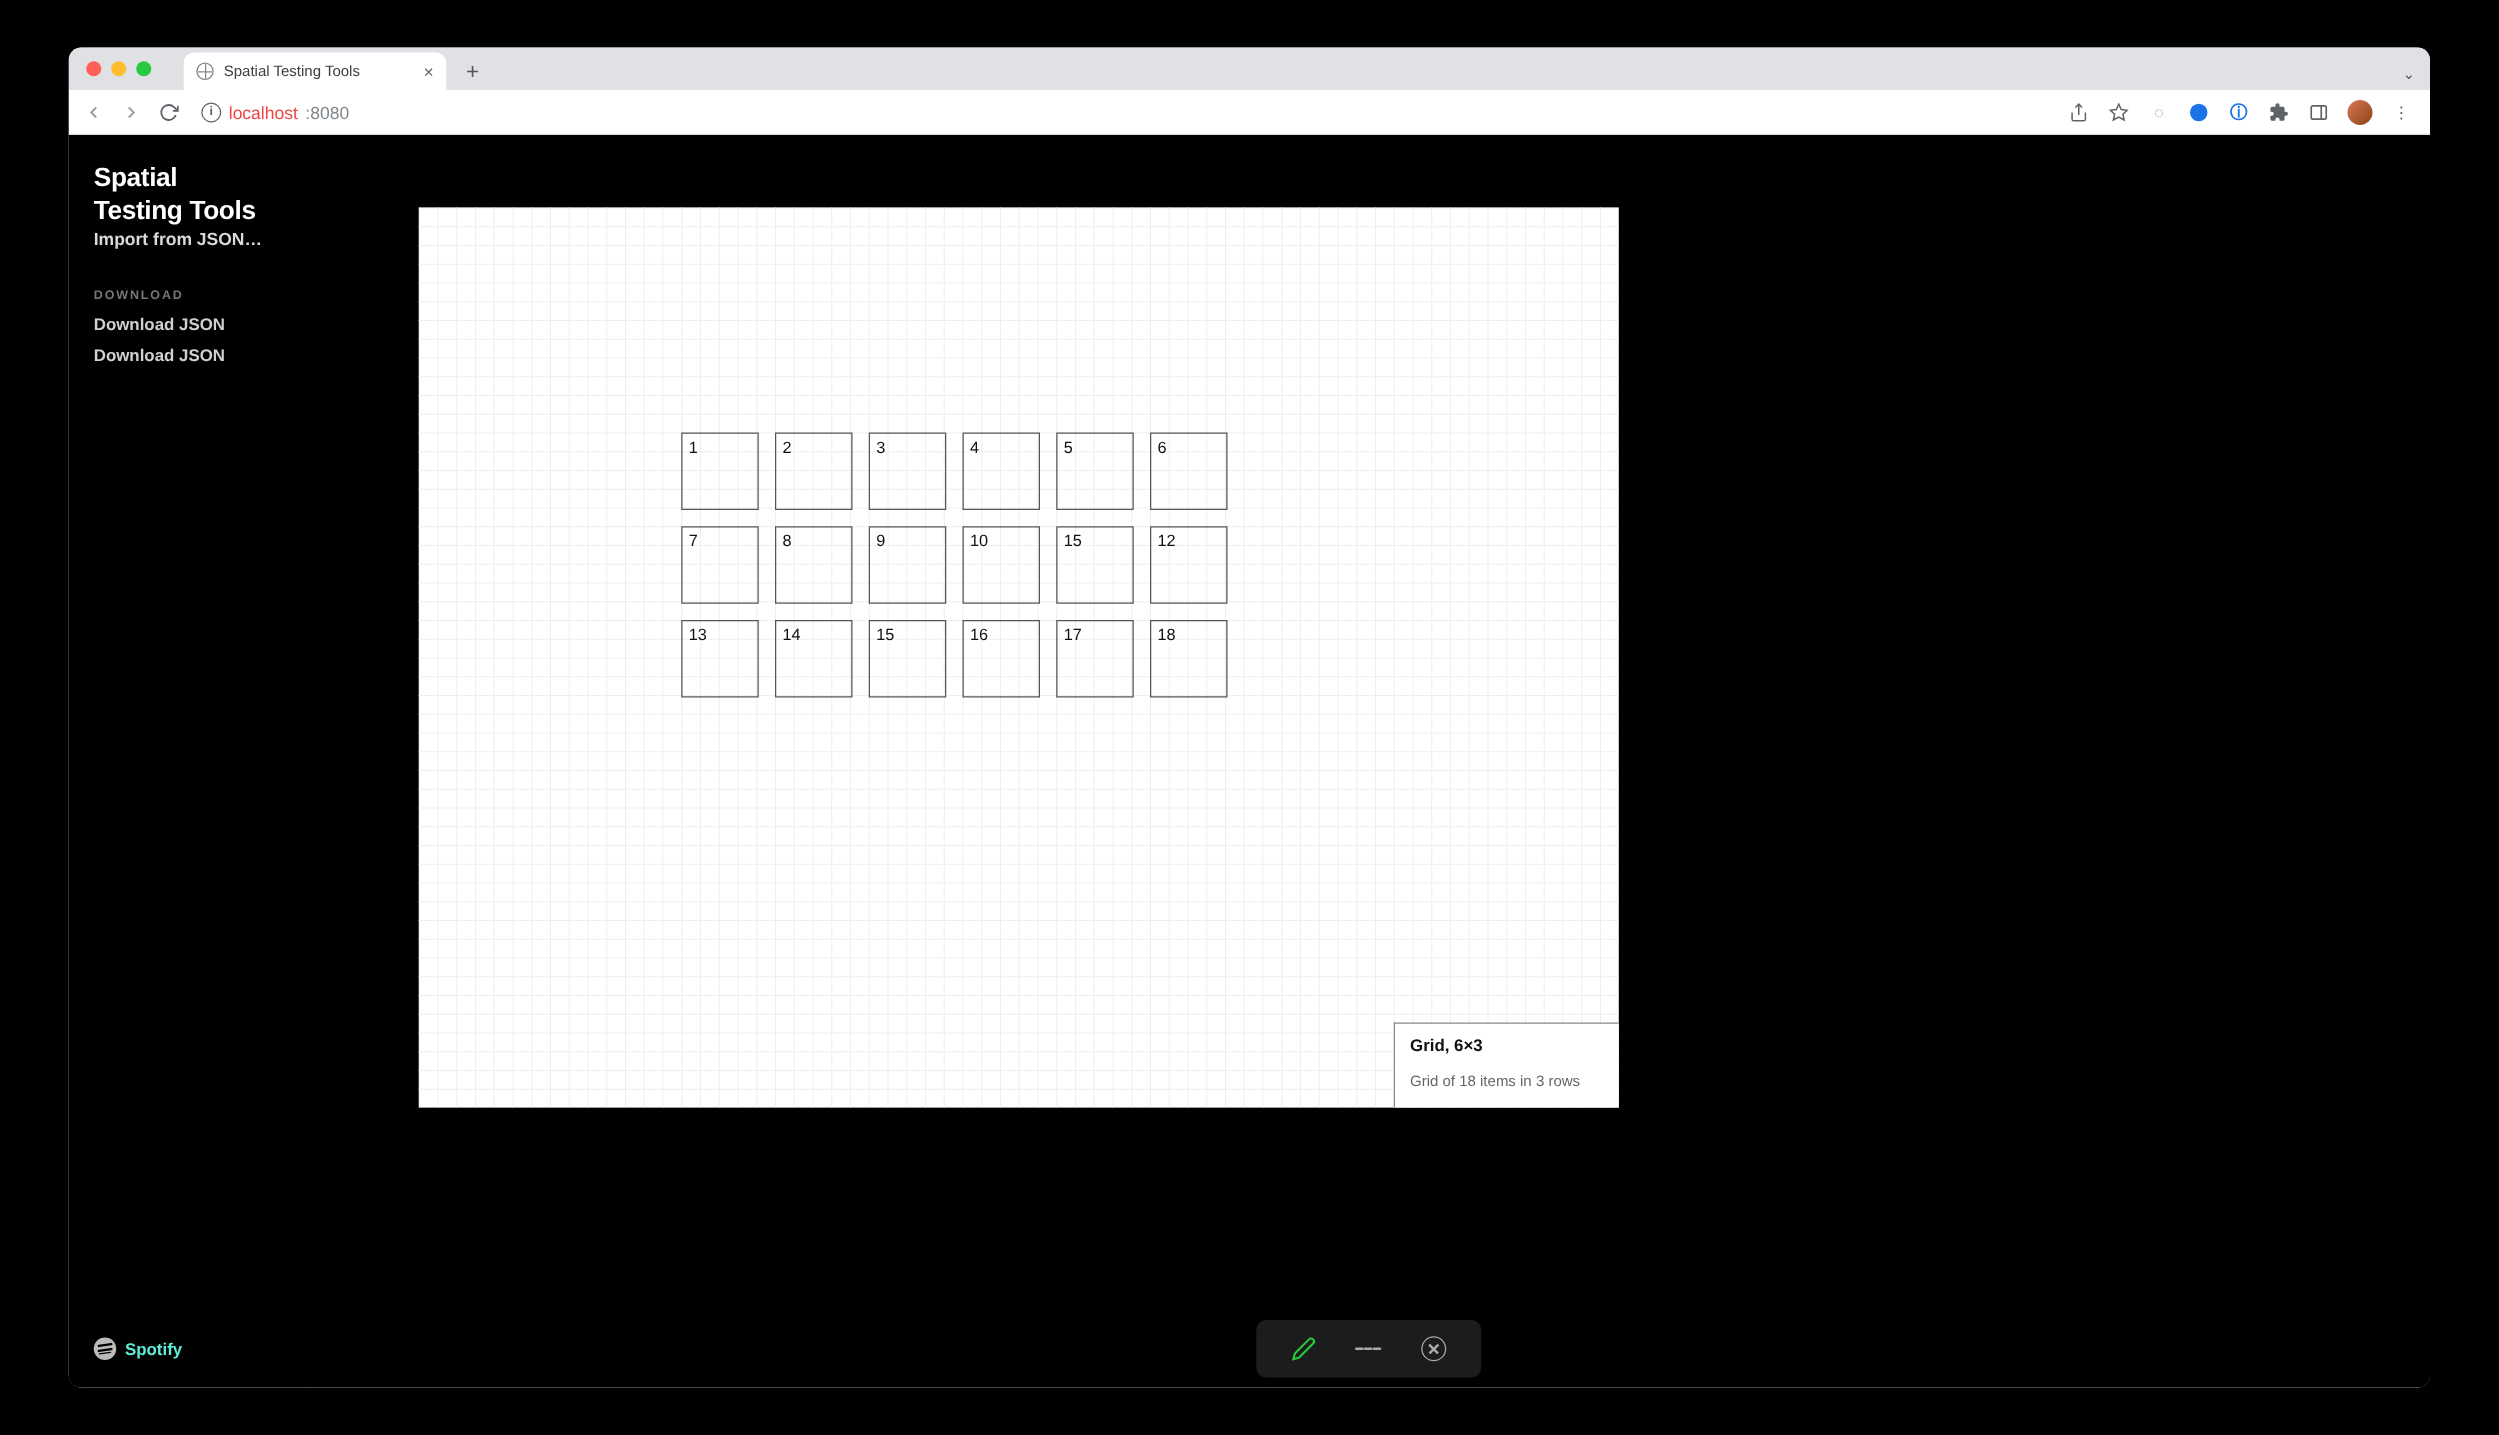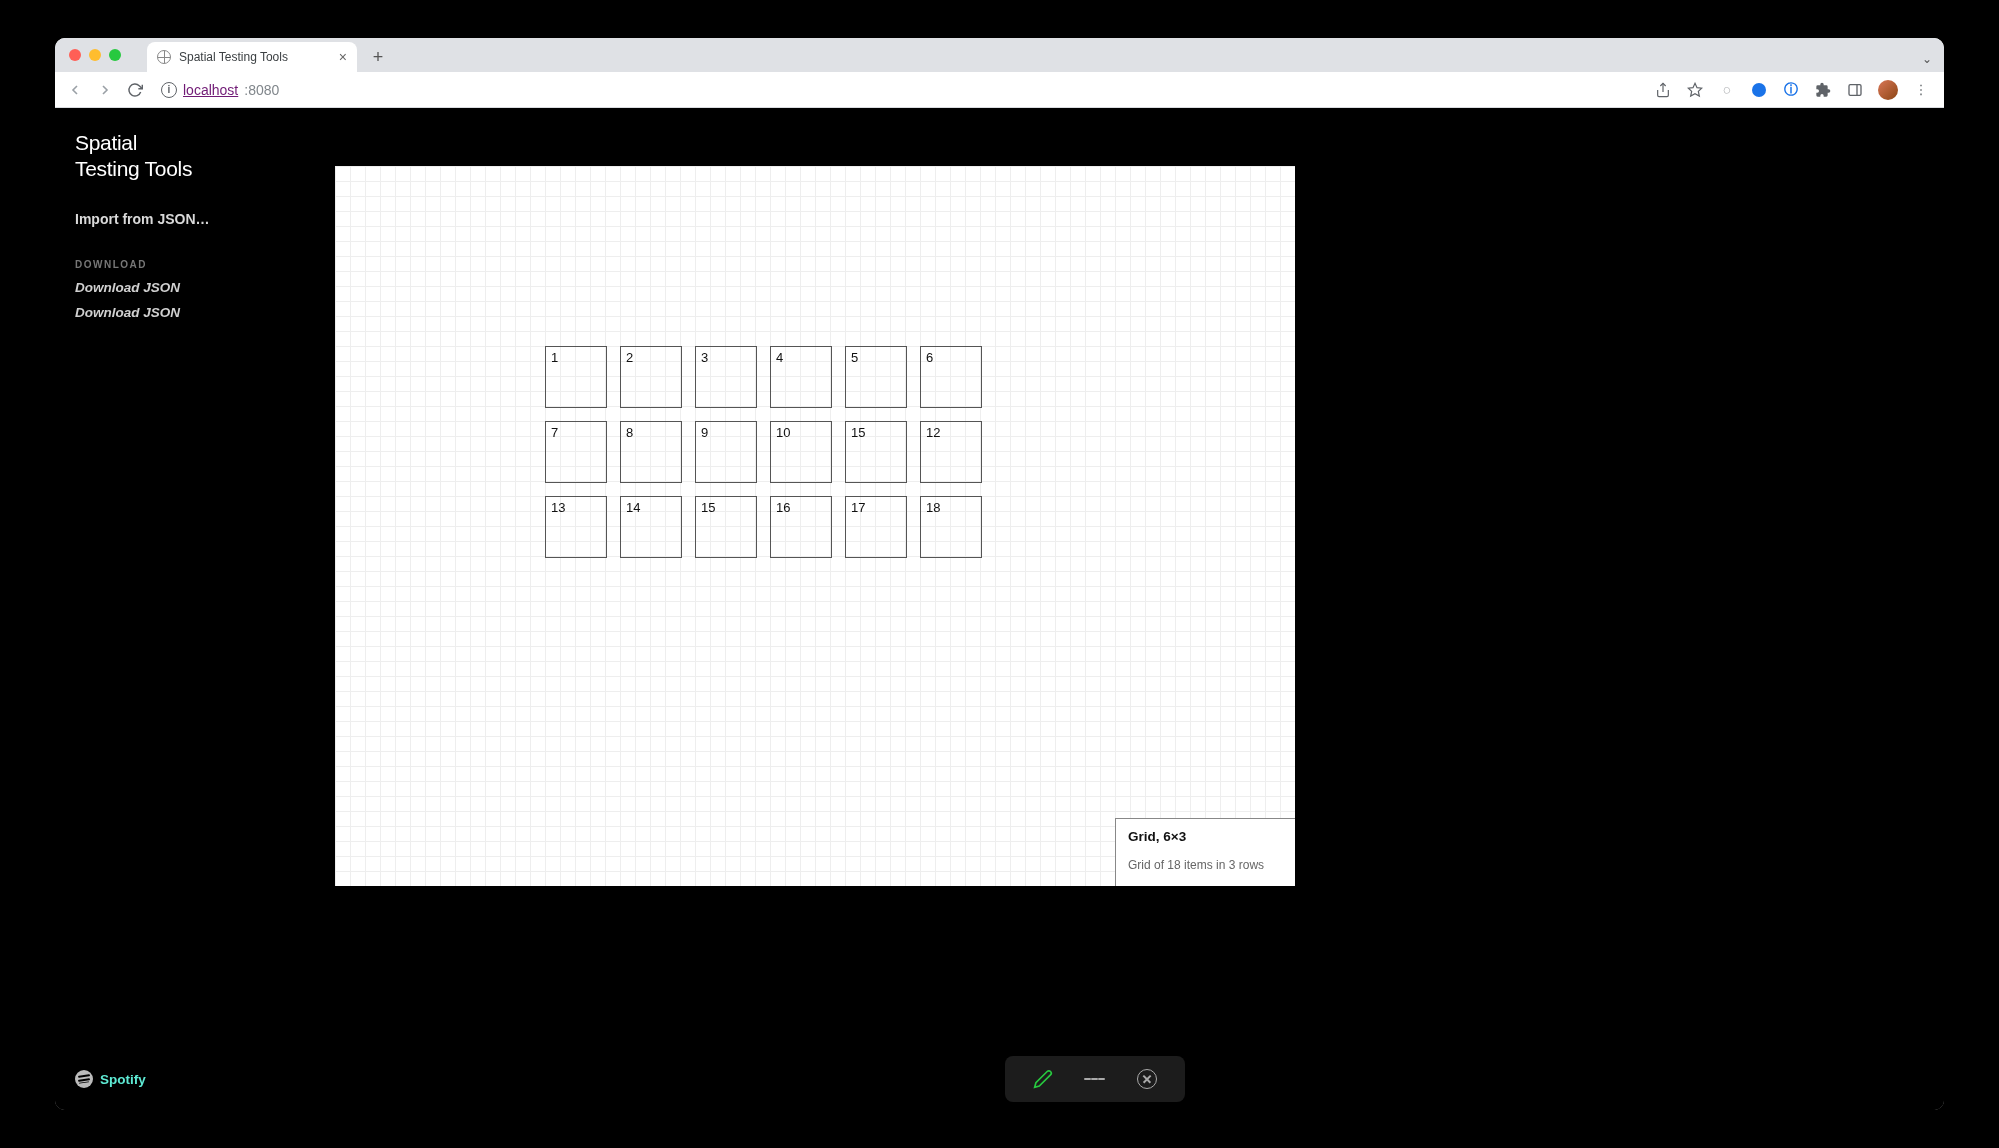--- a/index.html
+++ b/index.html
@@ -93,21 +93,21 @@
     flex: 0 0 auto;
     margin-left: 6px;
     display:flex; align-items:center; gap:6px;
     font-size: 14px;
   }
   .info-badge {
     width:16px; height:16px; border:1.2px solid #5f6368; border-radius:50%;
     display:flex; align-items:center; justify-content:center;
     font-size:10px; color:#5f6368; font-weight:600;
   }
-  .url-host { color:#701a75;text-decoration:underline; }
+  .url-host { color:#ef4444; }
   .url-port { color:#80868b; }
   
   .toolbar-right {
     margin-left:auto; display:flex; align-items:center; gap:14px; padding-right:4px;
   }
   .tb-icon { width:18px; height:18px; color:#5f6368; display:flex; align-items:center; justify-content:center; }
   .blue-dot { width:14px; height:14px; border-radius:50%; background:#1a73e8; }
   .blue-i { color:#1a73e8; font-weight:700; font-size:14px; }
   .avatar { width:20px; height:20px; border-radius:50%; background:linear-gradient(135deg,#d97757,#8b4513); }
   
@@ -123,24 +123,23 @@
     width: 190px;
     background:#000;
     color:#fff;
     padding: 22px 20px;
     display:flex;
     flex-direction:column;
     position:relative;
   }
   .app-title {
     font-size: 21px;
-    font-weight: 400;
+    font-weight: 700;
     line-height: 1.25;
     letter-spacing:-0.3px;
-    margin-bottom: 28px;
   }
   .side-link {
     font-size: 14px;
     font-weight: 600;
     color:#d9d9d9;
     margin-bottom: 16px;
     cursor:pointer;
   }
   .side-heading {
     margin-top: 16px;
@@ -149,21 +148,20 @@
     color:#777;
     font-weight:700;
     margin-bottom: 10px;
   }
   .side-sub {
     font-size: 13.5px;
     font-weight:600;
     color:#d0d0d0;
     margin-bottom: 10px;
     cursor:pointer;
-    font-style:italic;
   }
   .spotify {
     position:absolute;
     bottom:22px;
     left:20px;
     display:flex;
     align-items:center;
     gap:7px;
     color:#5eead4;
     font-size:13.5px;

